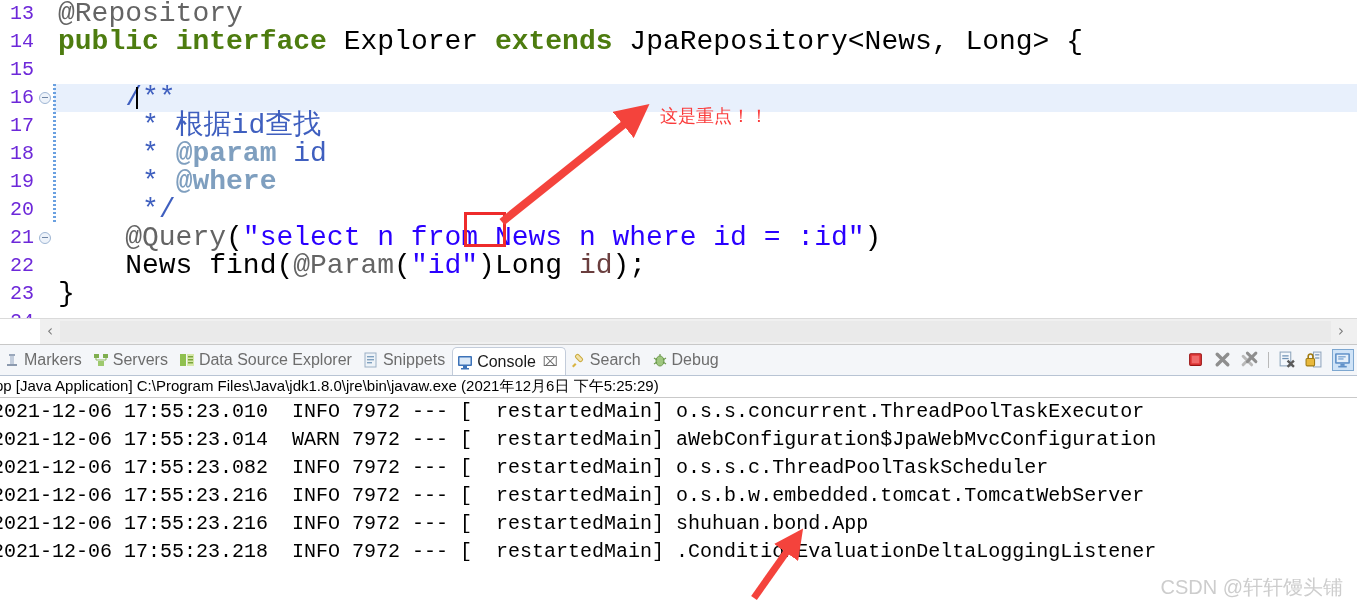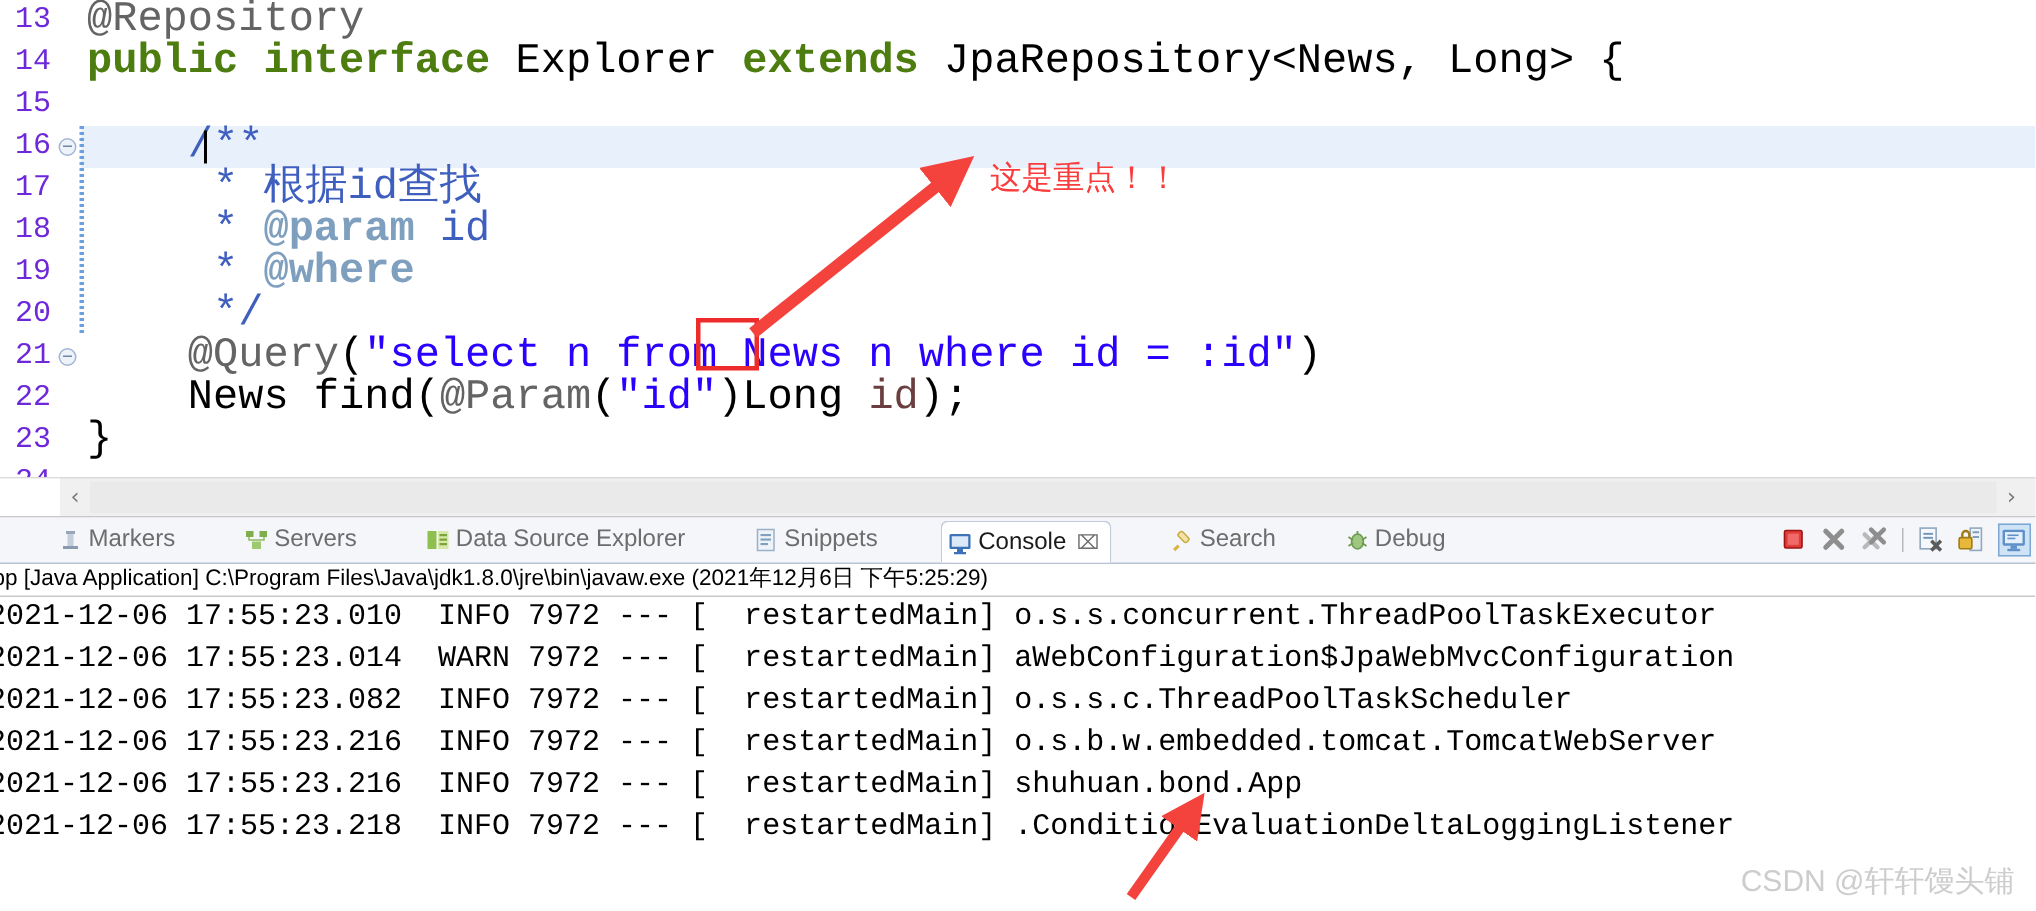--- a/index.html
+++ b/index.html
@@ -171,21 +171,20 @@
   .tab {
     display: flex;
     align-items: center;
     height: 26px;
     padding: 0 7px 0 4px;
     gap: 4px;
     font-size: 16px;
     color: #6d6d6d;
     font-family: "Liberation Sans", sans-serif;
     white-space: nowrap;
-    margin-left: 35px;
   }
   .tab.active {
     background: #ffffff;
     color: #1a1a1a;
     border: 1px solid #c3ccda;
     border-bottom: none;
     border-radius: 5px 5px 0 0;
     height: 28px;
     margin-top: 2px;
     box-sizing: border-box;
@@ -256,21 +255,21 @@
     white-space: pre;
     position: relative;
     left: -8px;
   }
 
   
   .annot-text {
     position: absolute;
     color: #fa3c3c;
     font-family: "Liberation Sans", sans-serif;
-    font-size: 21px;
+    font-size: 18px;
     white-space: nowrap;
   }
   .red-box {
     position: absolute;
     border: 3px solid #ee2b2b;
     box-sizing: border-box;
     background: transparent;
   }
   svg.arrow-layer {
     position: absolute;

